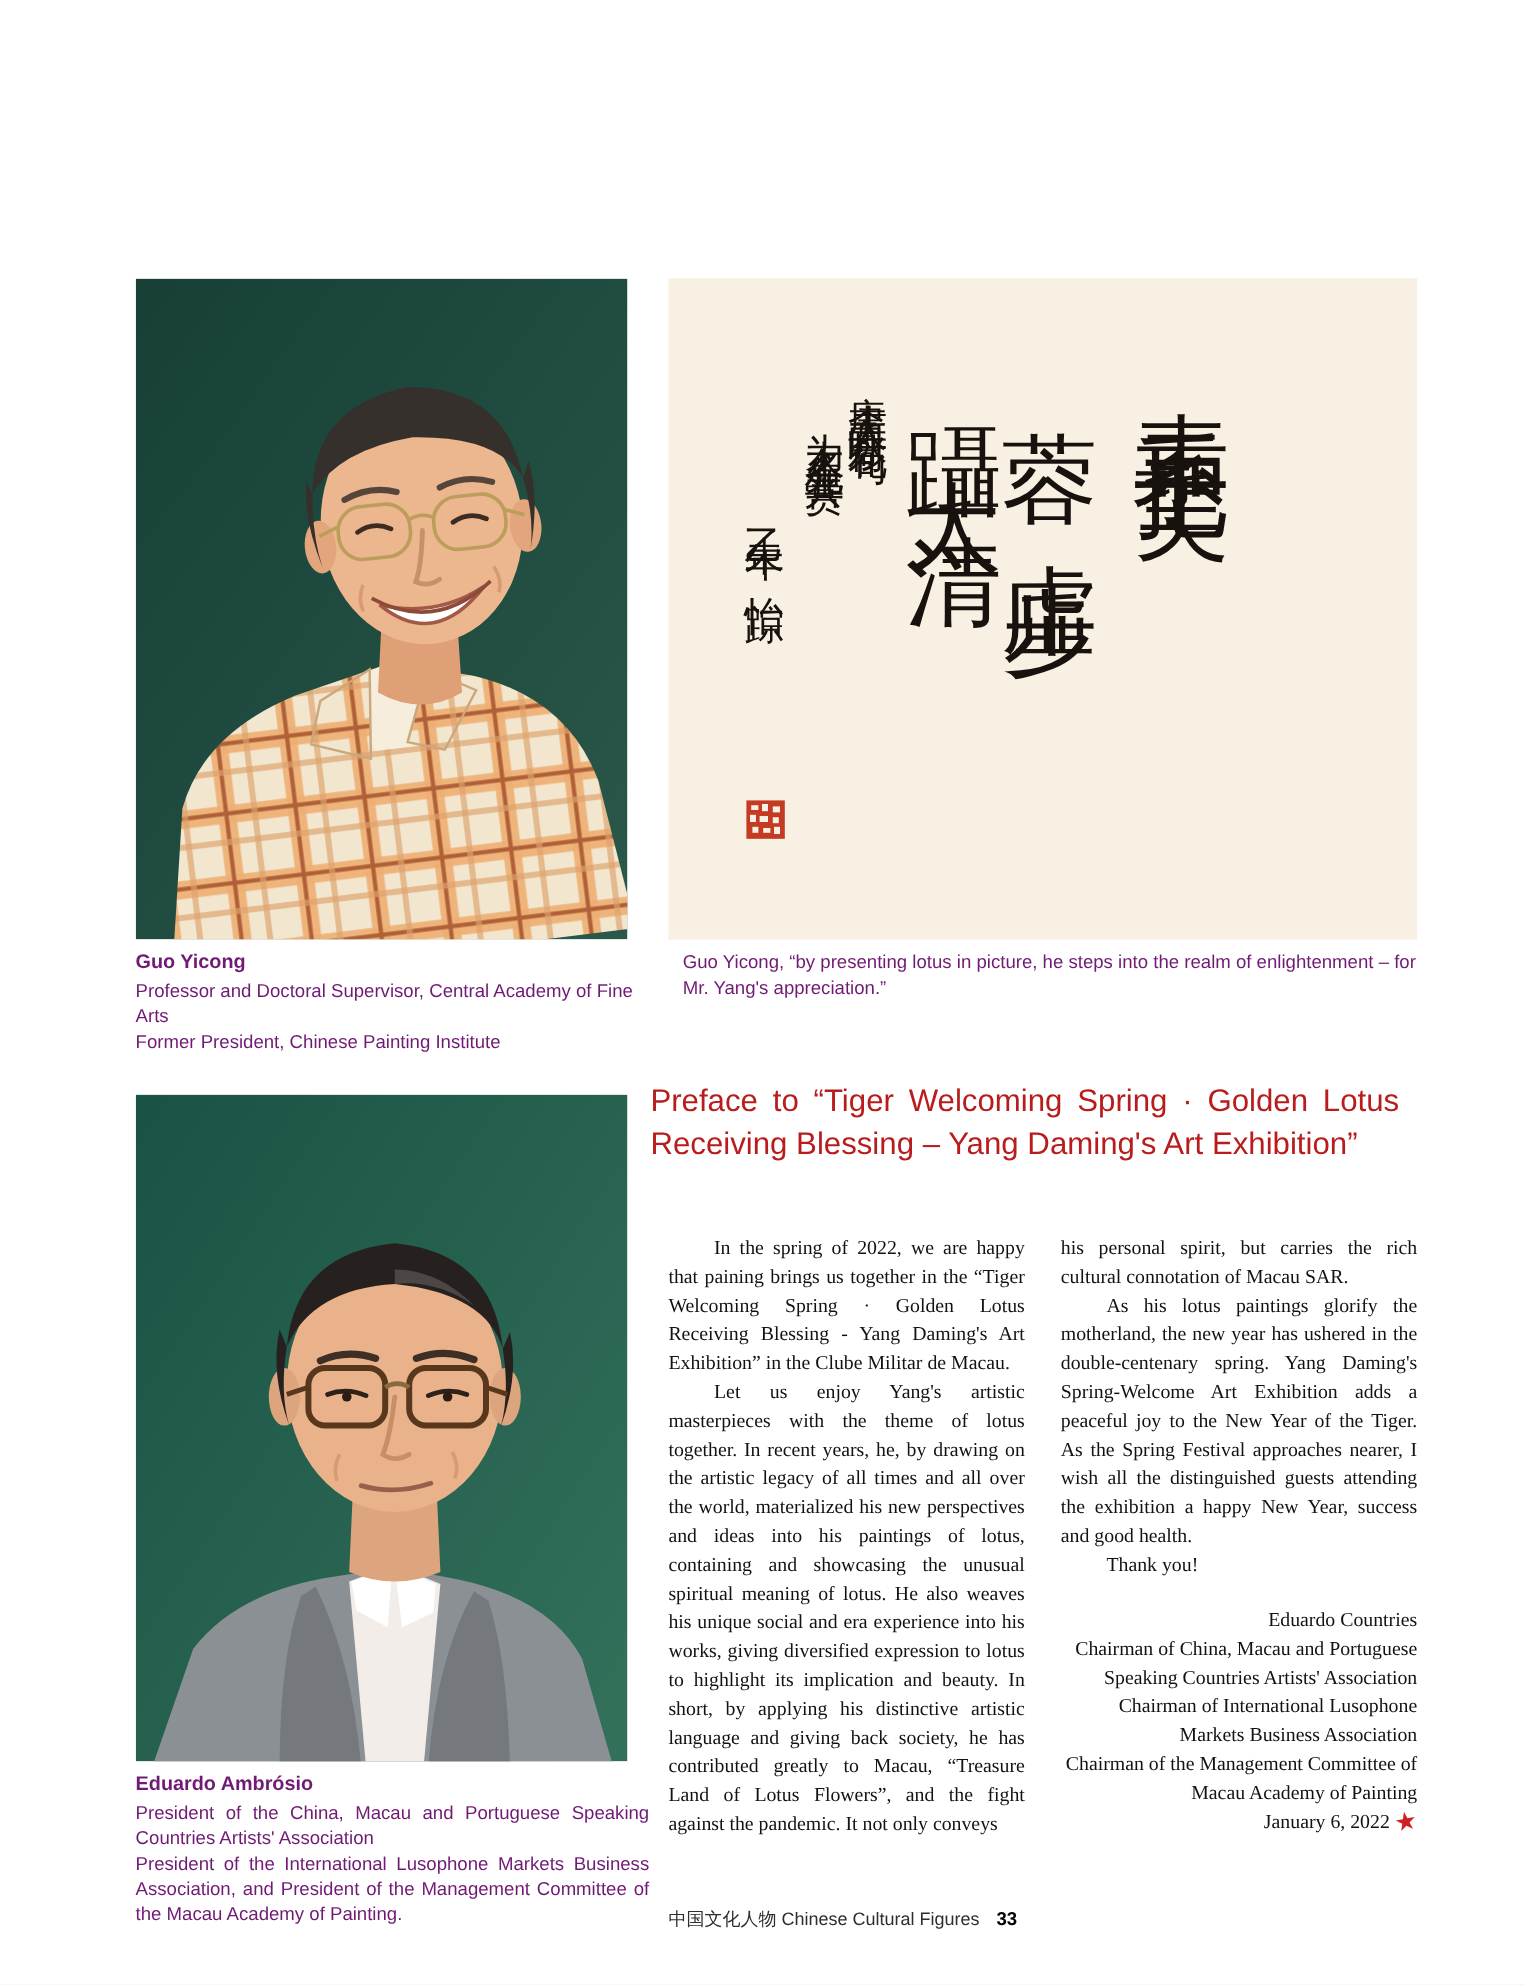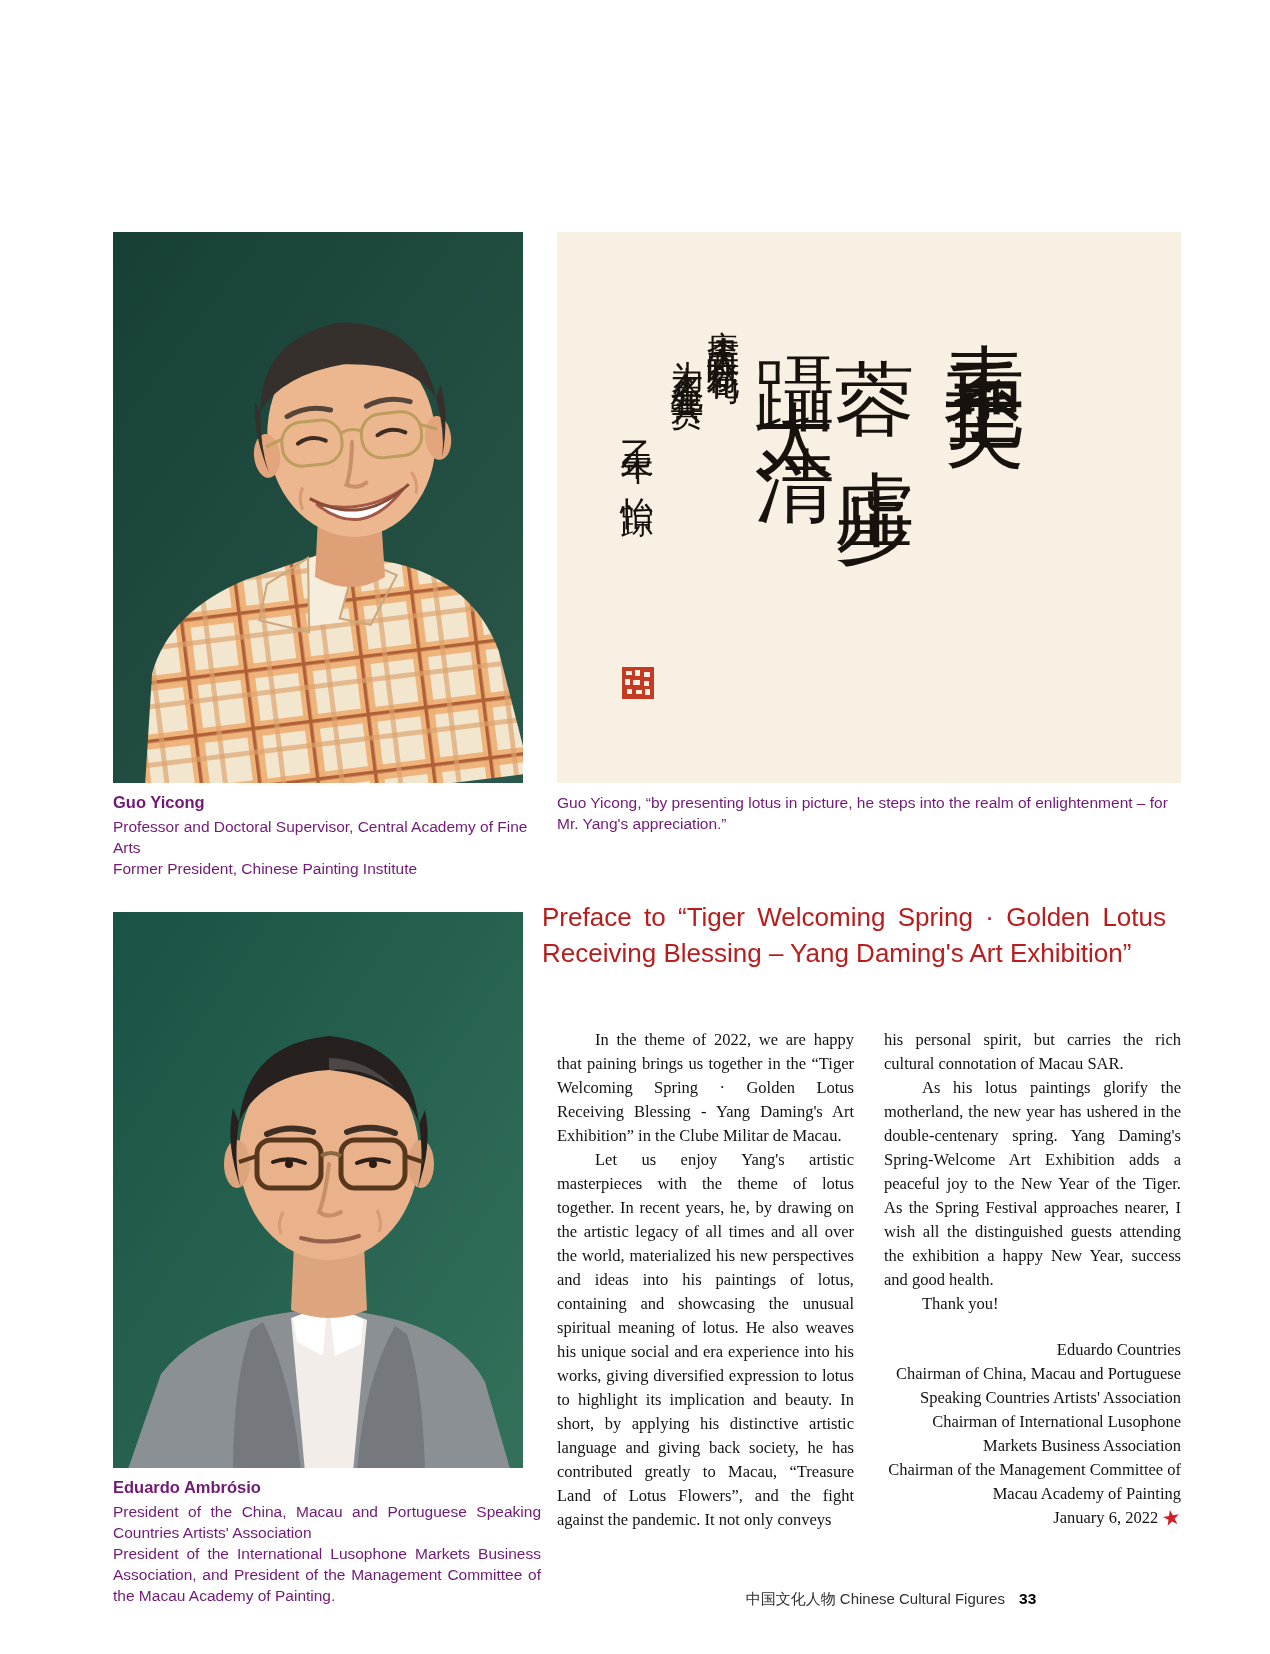--- a/index.html
+++ b/index.html
@@ -9,21 +9,21 @@
     font-family:"Liberation Sans",sans-serif;color:#1a1a1a;
   }
   
   .photo{position:absolute;overflow:hidden;}
   #photo-guo{left:113px;top:232px;width:410px;height:551px;}
   #photo-eduardo{left:113px;top:912px;width:410px;height:556px;}
   .photo svg{display:block;width:100%;height:100%;}
   
   .caption{position:absolute;font-size:15.5px;line-height:21px;color:#701a75;}
   #caption-guo{left:113px;top:792px;width:430px;}
-  #caption-callig{left:557px;top:792px;width:624px;}
+  #caption-callig{left:569px;top:792px;width:624px;}
   #caption-eduardo{left:113px;top:1477px;width:428px;text-align:justify;}
   .caption .name{font-weight:bold;font-size:16.5px;margin-bottom:3px;}
   
   #callig{position:absolute;left:557px;top:232px;width:624px;height:551px;background:#f8f0e2;}
   .ccol{position:absolute;writing-mode:vertical-rl;text-orientation:upright;
         color:#17120e;font-family:"DejaVu Sans",sans-serif;}
   .ccol.large{font-size:80px;letter-spacing:16px;line-height:1;}
   .ccol.small{font-size:33px;letter-spacing:6px;line-height:1;}
   #ccol-a{left:388px;top:46px;}
   #ccol-b{left:278px;top:62px;}
@@ -45,21 +45,21 @@
   #bcol-1{left:0;}
   #bcol-2{left:327px;}
   .bcol p{margin:0;}
   .bcol p.ind{text-indent:38px;}
   #signature{margin-top:22px;text-align:right;}
   #signature p{margin:0;}
   #sig-date{text-align:right;}
   .star{color:#d01f26;font-size:21px;display:inline-block;
         transform:rotate(-10deg);vertical-align:-2px;margin-left:4px;}
   
-  #footer{position:absolute;left:579px;top:1590px;width:624px;text-align:center;
+  #footer{position:absolute;left:557px;top:1590px;width:624px;text-align:left;
           font-size:15px;color:#2e2e2e;}
   #footer .pnum{font-weight:bold;color:#000;margin-left:10px;font-size:15.5px;}
 </style>
 </head>
 <body>
 
 <div id="page">
 
   <div class="photo" id="photo-guo">
     <svg viewBox="0 0 410 551">
@@ -206,21 +206,21 @@
   </div>
 
   <div class="caption" id="caption-eduardo">
     <div class="name">Eduardo Ambrósio</div>
     <div>President of the China, Macau and Portuguese Speaking Countries Artists' Association</div>
     <div>President of the International Lusophone Markets Business Association, and President of the Management Committee of the Macau Academy of Painting.</div>
   </div>
 
   <div id="body-cols">
     <div class="bcol" id="bcol-1">
-      <p class="ind">In the theme of 2022, we are happy that paining brings us together in the “Tiger Welcoming Spring · Golden Lotus Receiving Blessing - Yang Daming's Art Exhibition” in the Clube Militar de Macau.</p>
+      <p class="ind">In the spring of 2022, we are happy that paining brings us together in the “Tiger Welcoming Spring · Golden Lotus Receiving Blessing - Yang Daming's Art Exhibition” in the Clube Militar de Macau.</p>
       <p class="ind">Let us enjoy Yang's artistic masterpieces with the theme of lotus together. In recent years, he, by drawing on the artistic legacy of all times and all over the world, materialized his new perspectives and ideas into his paintings of lotus, containing and showcasing the unusual spiritual meaning of lotus. He also weaves his unique social and era experience into his works, giving diversified expression to lotus to highlight its implication and beauty. In short, by applying his distinctive artistic language and giving back society, he has contributed greatly to Macau, “Treasure Land of Lotus Flowers”, and the fight against the pandemic. It not only conveys</p>
     </div>
     <div class="bcol" id="bcol-2">
       <p>his personal spirit, but carries the rich cultural connotation of Macau SAR.</p>
       <p class="ind">As his lotus paintings glorify the motherland, the new year has ushered in the double-centenary spring. Yang Daming's Spring-Welcome Art Exhibition adds a peaceful joy to the New Year of the Tiger. As the Spring Festival approaches nearer, I wish all the distinguished guests attending the exhibition a happy New Year, success and good health.</p>
       <p class="ind">Thank you!</p>
       <div id="signature">
         <p>Eduardo Countries</p>
         <p>Chairman of China, Macau and Portuguese Speaking Countries Artists' Association</p>
         <p>Chairman of International Lusophone Markets Business Association</p>

